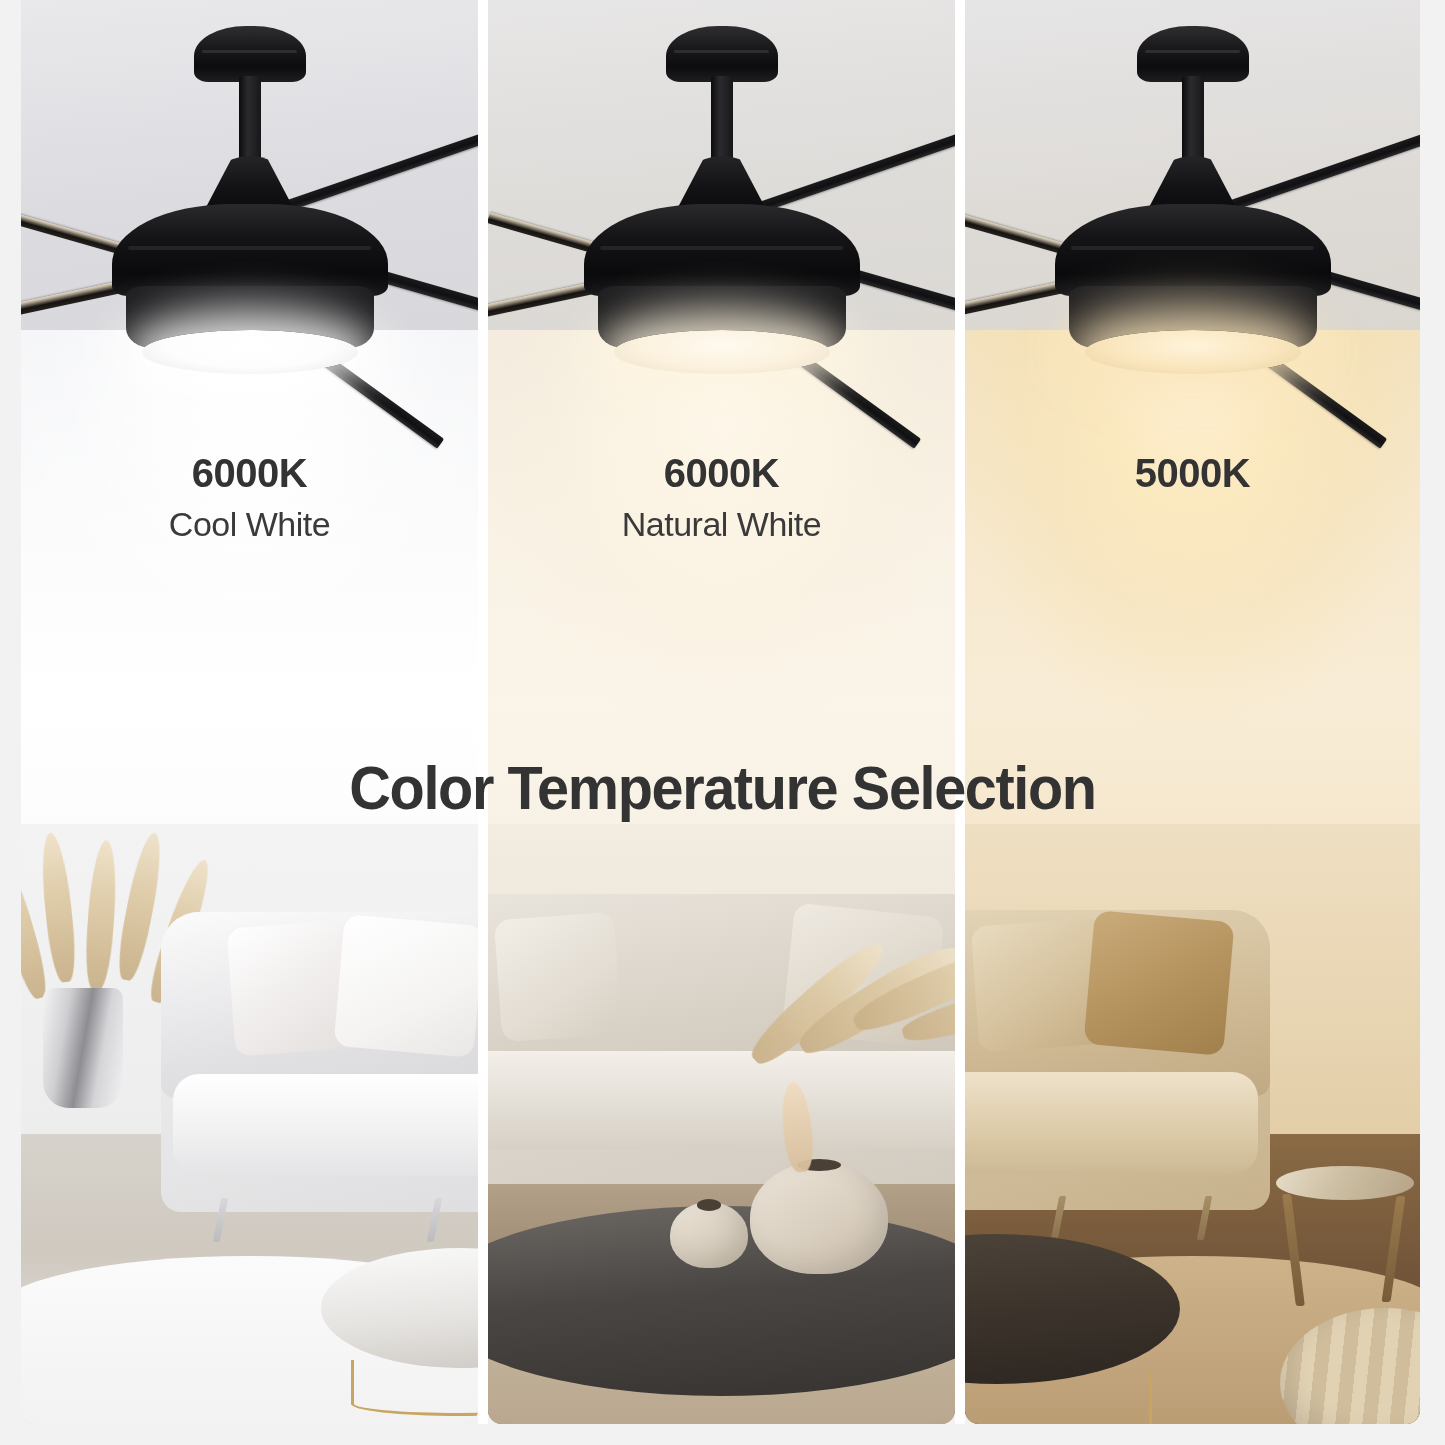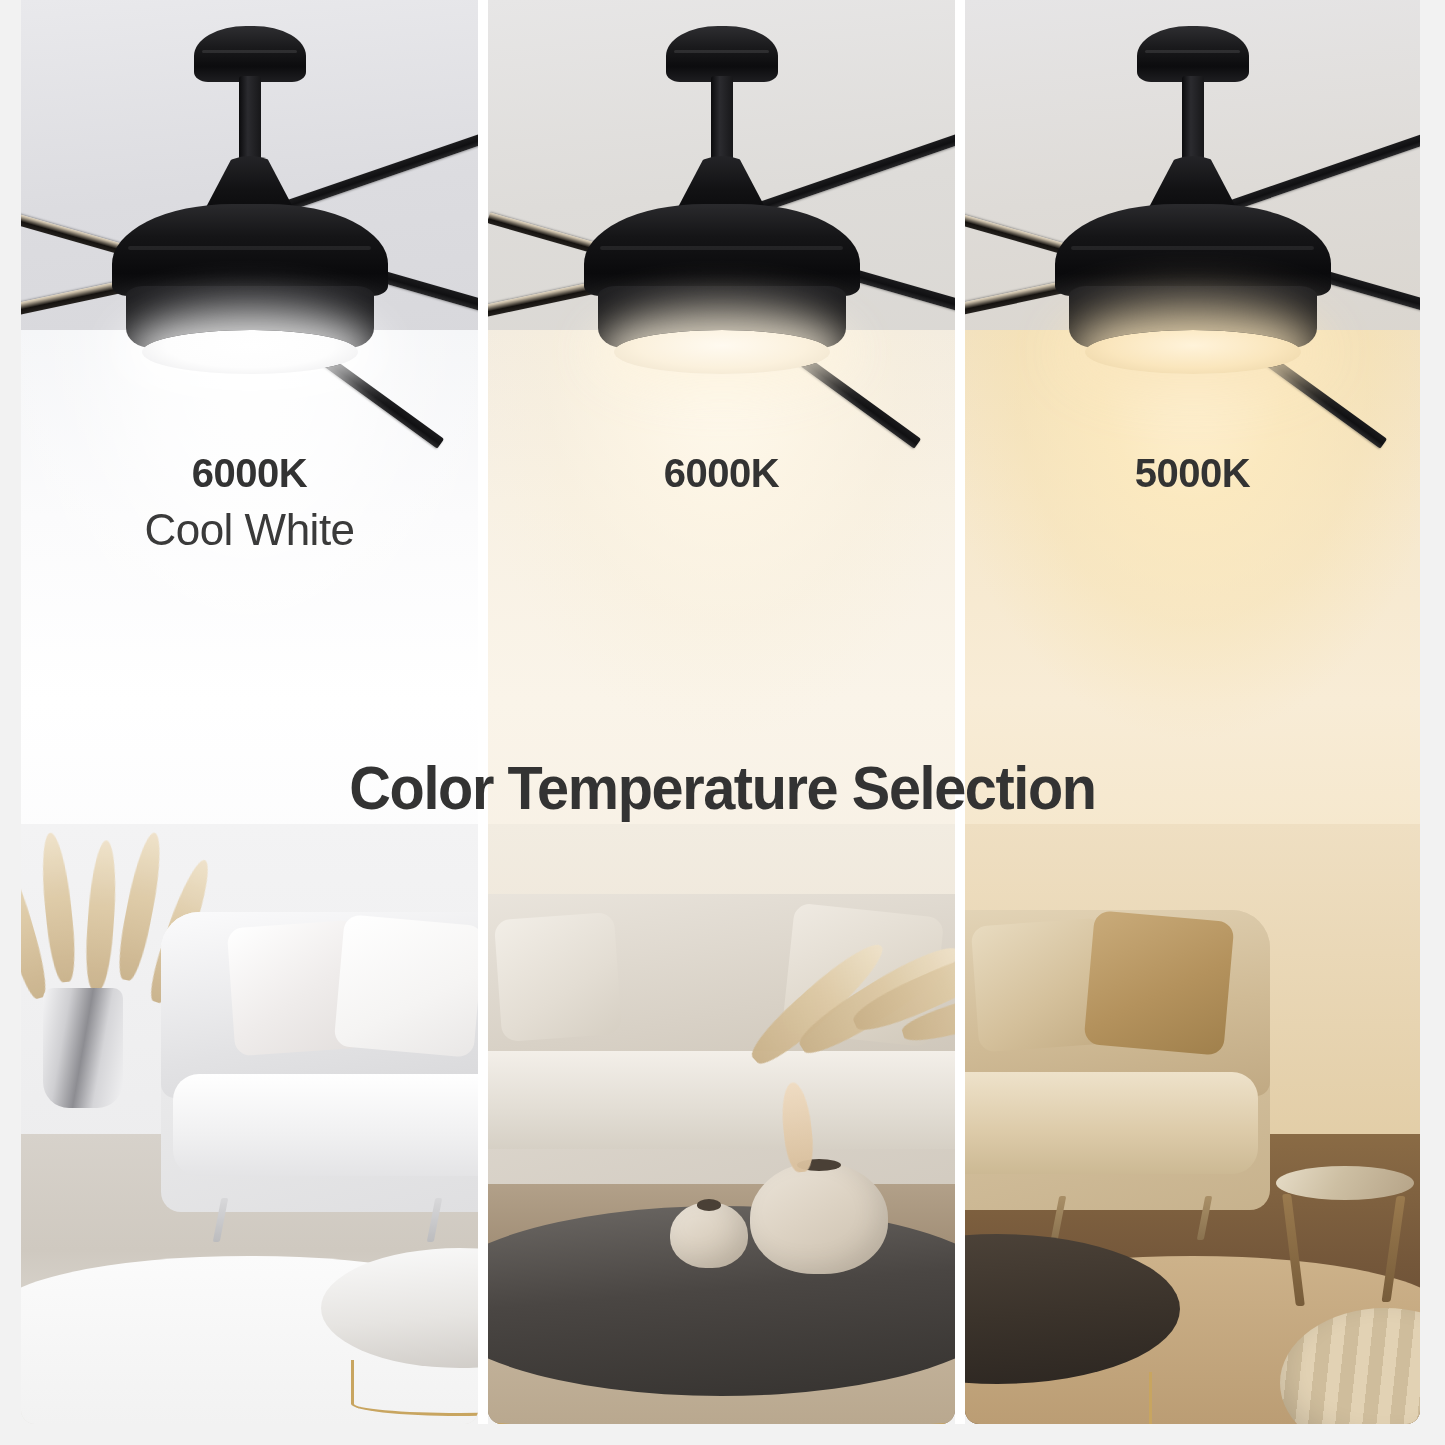--- a/index.html
+++ b/index.html
@@ -172,21 +172,21 @@
   }
   .kelvin {
     font-size: 40px;
     font-weight: 700;
     color: #333333;
     letter-spacing: -0.5px;
     line-height: 1.05;
   }
   .tone-name {
     margin-top: 12px;
-    font-size: 44px;
+    font-size: 34px;
     font-weight: 400;
     color: #3a3a3a;
     letter-spacing: -0.5px;
     line-height: 1.1;
   }
 
   
   .room {
     position: absolute;
     left: 0; right: 0;
@@ -395,20 +395,21 @@
       <div class="canopy"></div>
       <div class="downrod"></div>
       <div class="yoke"></div>
       <div class="motor"></div>
       <div class="housing-ring"></div>
       <div class="diffuser"></div>
     </div>
 
     <div class="label-block">
       <div class="kelvin">6000K</div>
+      <div class="tone-name">Natural White</div>
     </div>
 
     <div class="room">
       <div class="room-wall"></div>
       <div class="floor"></div>
       <div class="rug"></div>
 
       <div class="sofa">
         <div class="sofa-back"></div>
         <div class="sofa-seat"></div>

